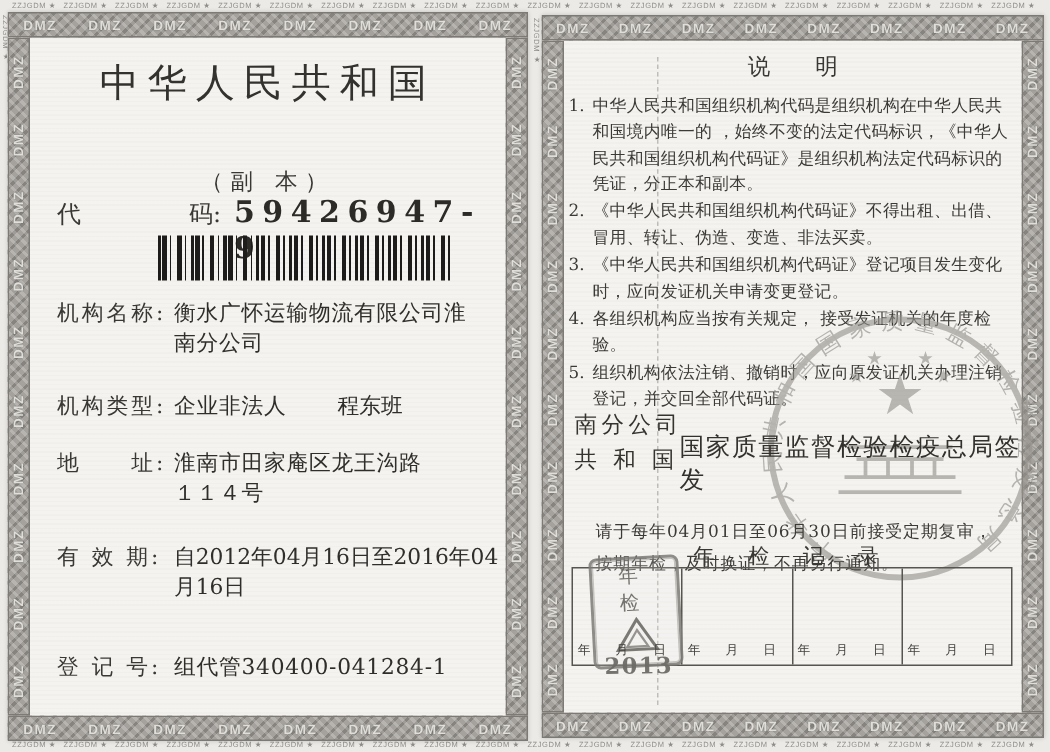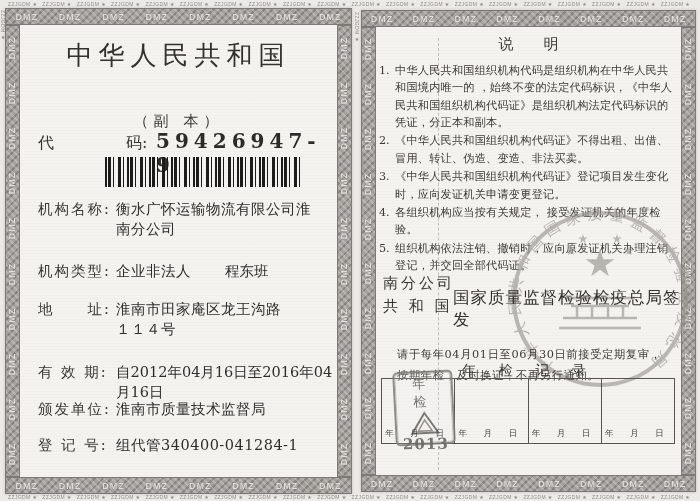--- a/index.html
+++ b/index.html
@@ -219,24 +219,20 @@
   </div>
   <div class="abs frow" style="top:292px;">
     <span class="flabel">地　　址:</span>
     <span class="fval">淮南市田家庵区龙王沟路
 １１４号</span>
   </div>
   <div class="abs frow" style="top:355px;">
     <span class="flabel">有 效 期:</span>
     <span class="fval" style="letter-spacing:0;">自2012年04月16日至2016年04月16日</span>
   </div>
-  <div class="abs frow" style="top:392px;">
-    <span class="flabel">颁发单位:</span>
-    <span class="fval">淮南市质量技术监督局</span>
-  </div>
   <div class="abs frow" style="top:428px;">
     <span class="flabel">登 记 号:</span>
     <span class="fval">组代管340400-041284-1</span>
   </div>
 </div>
 
 <div id="right-page" class="page">
   <div class="band h top">
       <span>DMZ</span>
       <span>DMZ</span>

